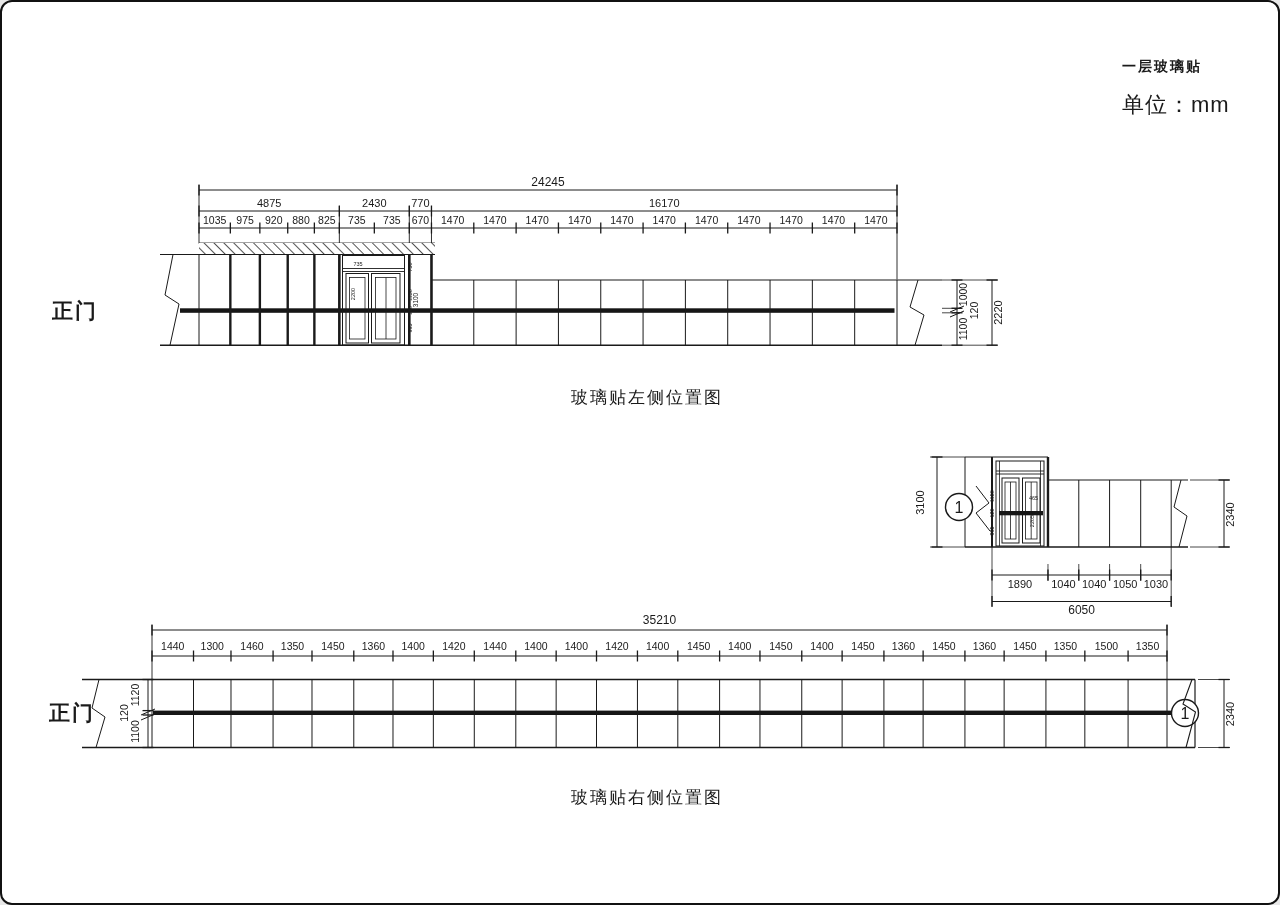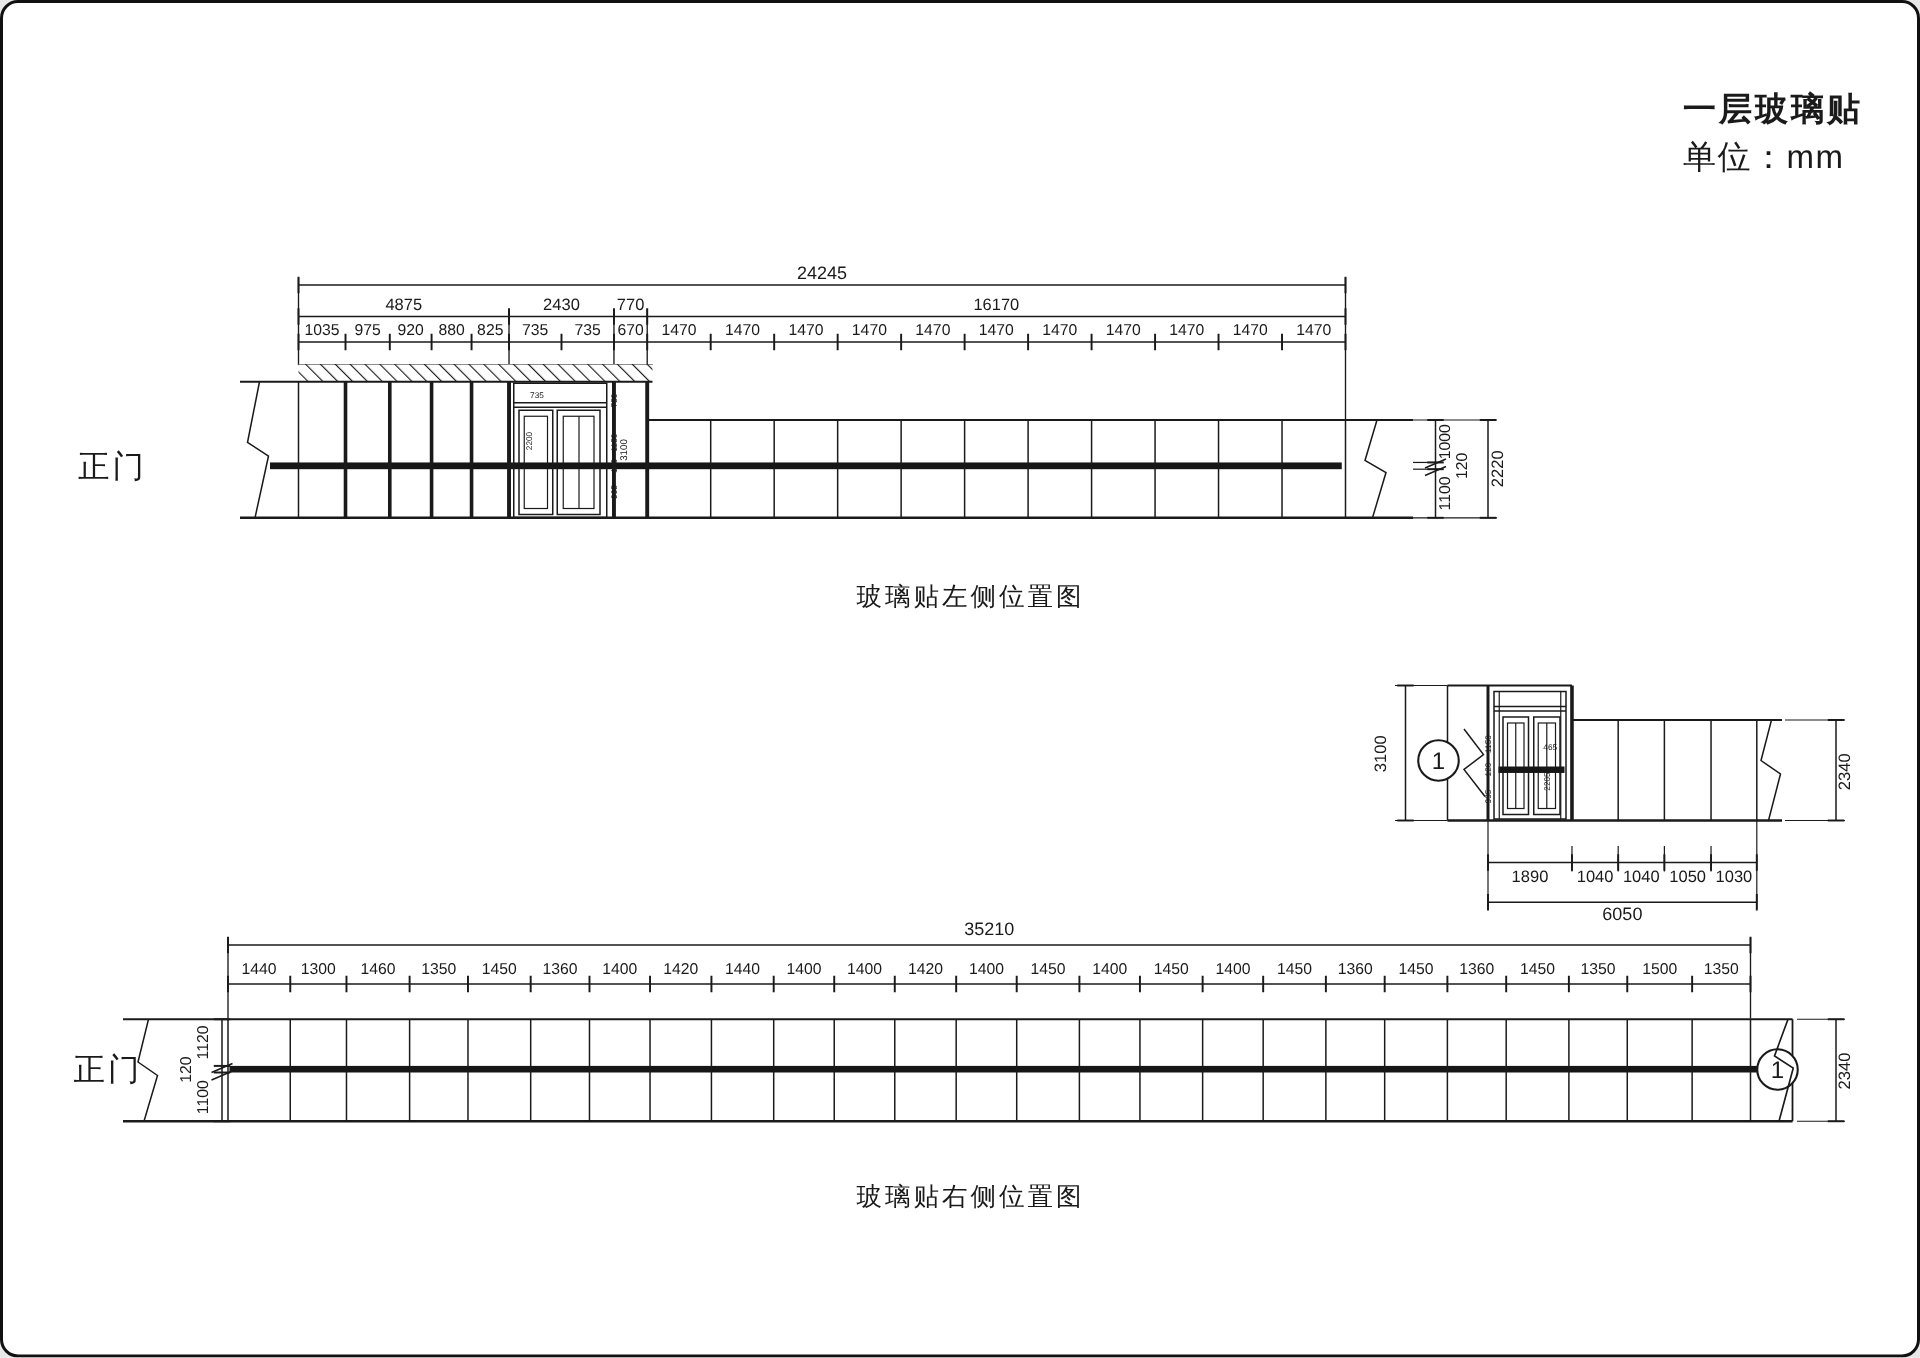--- a/index.html
+++ b/index.html
@@ -1,26 +1,26 @@
 <!DOCTYPE html>
 <html><head>
 <meta charset="utf-8">
 <style>
   html,body{margin:0;padding:0;background:#e8e8e8;}
   #page{position:relative;width:1280px;height:905px;background:#ffffff;overflow:hidden;
         border:2px solid #111;border-radius:12px;box-sizing:border-box;
         font-family:"Liberation Sans",sans-serif;color:#1a1a1a;}
   #cad{position:absolute;left:0;top:0;font-family:"Liberation Sans",sans-serif;}
   .lbl{position:absolute;color:#1a1a1a;white-space:nowrap;}
-  #t1{left:1120px;top:56px;font-size:22px;font-weight:600;letter-spacing:2px;}
+  #t1{left:1120px;top:56px;font-size:14px;font-weight:600;letter-spacing:2px;}
   #t2{left:1120px;top:88px;font-size:22px;font-weight:400;letter-spacing:1px;}
   .cap{width:400px;text-align:center;font-size:17px;font-weight:500;letter-spacing:2px;}
   #c1{left:445px;top:384px;}
   #c2{left:445px;top:784px;}
-  .door{font-size:21px;font-weight:400;letter-spacing:2px;}
+  .door{font-size:21px;font-weight:700;letter-spacing:2px;}
   #e1{left:50px;top:295px;}
   #e2{left:47px;top:697px;}
 </style>
 </head>
 <body>
 
 <div id="page">
   <svg id="cad" width="1280" height="905" viewBox="0 0 1280 905">
     <defs>
       <pattern id="hatchP" width="7" height="7" patternUnits="userSpaceOnUse" patternTransform="rotate(-45)">

